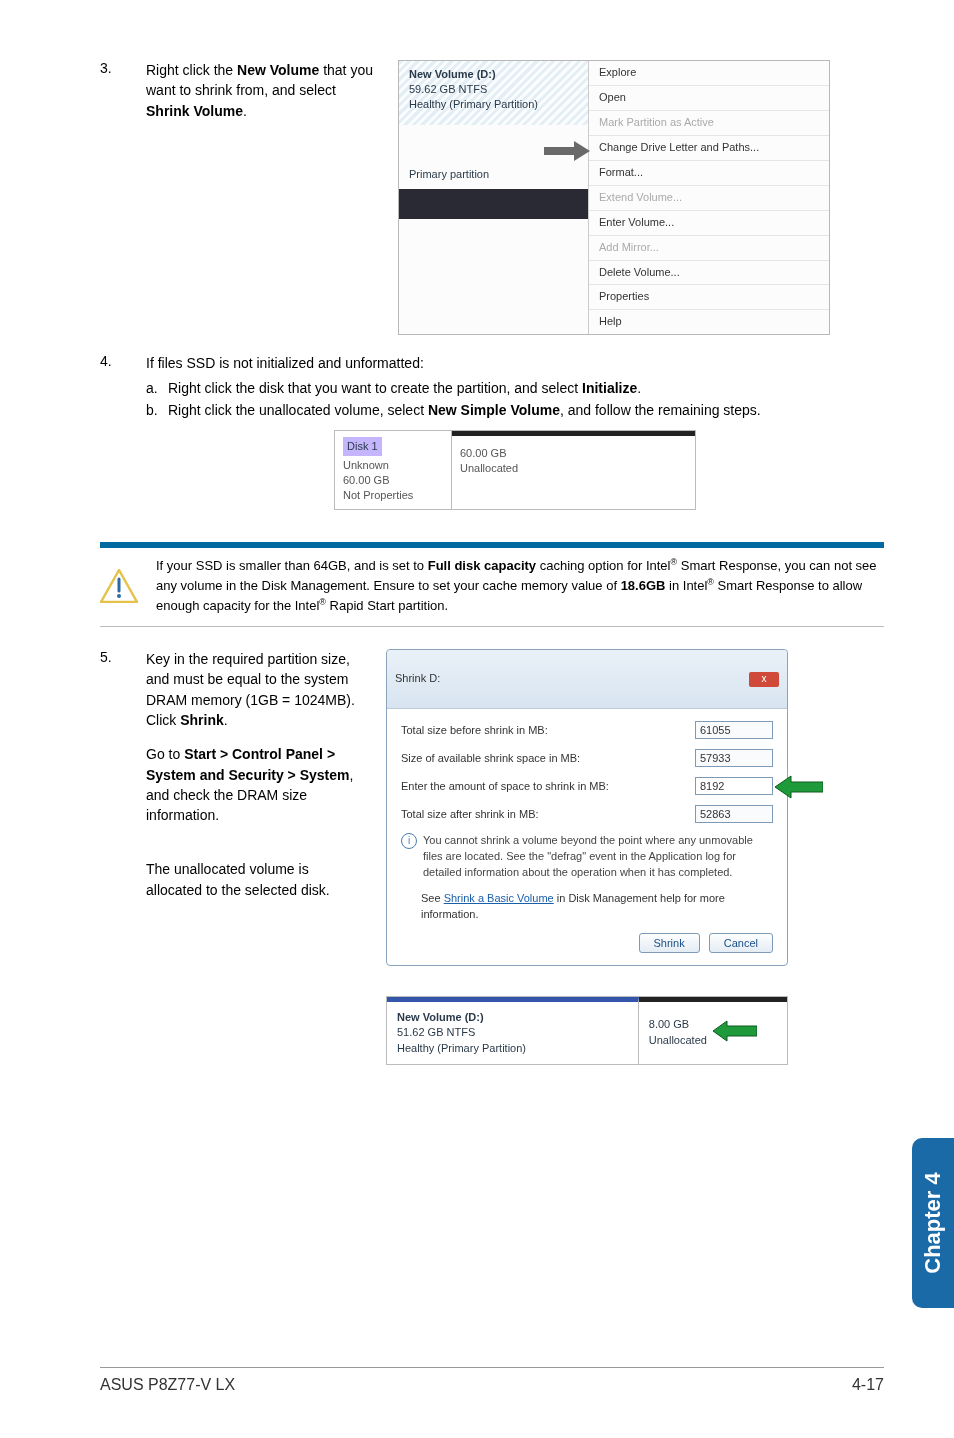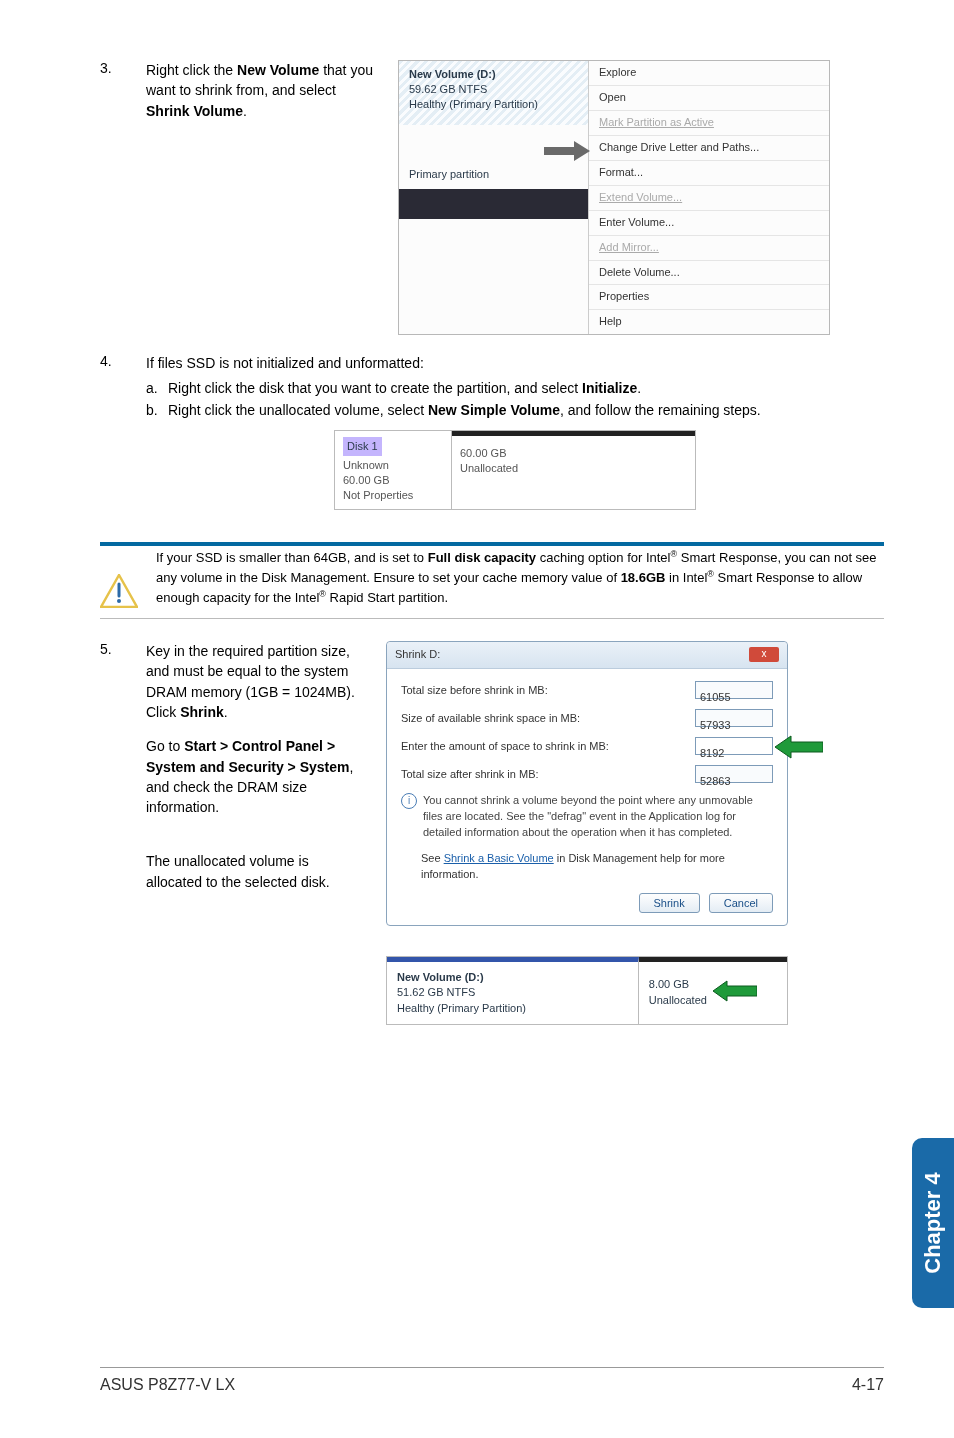--- a/index.html
+++ b/index.html
@@ -72,21 +72,20 @@
     flex: 1;
     box-sizing: border-box;
   }
   .ctx-item {
     padding: 4px 10px;
     border-bottom: 1px solid #e5e5e5;
     color: #555;
   }
   .ctx-item.dis {
     color: #aaa;
-    text-decoration: underline;
   }
   .ctx-item.dark {
     color: #333;
   }
   .vol-block {
     padding: 6px 10px;
     line-height: 1.35;
     background: repeating-linear-gradient(135deg, #e4eef5, #e4eef5 3px, #fafcfe 3px, #fafcfe 6px);
     color: #2a3a4a;
     height: 52px;
@@ -130,26 +129,26 @@
   .disk1-label {
     background: #c4b5fd;
     color: #2a3a4a;
     padding: 2px 4px;
     display: inline-block;
     margin-bottom: 2px;
   }
 
   .note-row {
     display: flex;
-    align-items: flex-end;
+    align-items: center;
     gap: 18px;
     margin: 6px 0 22px 0;
-    padding-top: 2px;
+    padding-top: 8px;
     padding-bottom: 10px;
-    border-top: 4px solid #0369a1;
+    border-top: 6px solid #0369a1;
     border-bottom: 1px solid #bbb;
   }
   .note-icon {
     width: 38px;
     flex-shrink: 0;
   }
   .note-icon svg { display:block; }
   .note-text {
     font-size: 13px;
     line-height: 1.45;
@@ -159,25 +158,25 @@
   .shrink-dlg {
     width: 400px;
     border: 1px solid #8aa4bd;
     border-radius: 4px;
     background: #fff;
     font-size: 11px;
     color: #333;
   }
   .shrink-title {
     background: linear-gradient(#eaf1f8, #d7e4f0);
-    padding: 5px 8px;
+    padding: 21px 8px;
     border-bottom: 1px solid #bcd;
     display:flex;
     justify-content: space-between;
-    align-items:flex-start;
+    align-items:flex-end;
     border-radius: 4px 4px 0 0;
   }
   .close-btn {
     background: #d04a3a;
     color: #fff;
     width: 30px;
     height: 15px;
     text-align: center;
     font-size: 10px;
     line-height: 14px;
@@ -193,21 +192,21 @@
     margin-bottom: 10px;
   }
   .shrink-field label {
     color: #333;
   }
   .shrink-val {
     width: 78px;
     height: 18px;
     border: 1px solid #7d9bb8;
     background: #f9fbfd;
-    padding: 8px 4px;
+    padding: 1px 4px;
     font-size: 11px;
     text-align: left;
     box-sizing: border-box;
   }
   .info-row {
     display:flex;
     gap:6px;
     margin: 4px 0 10px 0;
     color:#444;
   }

